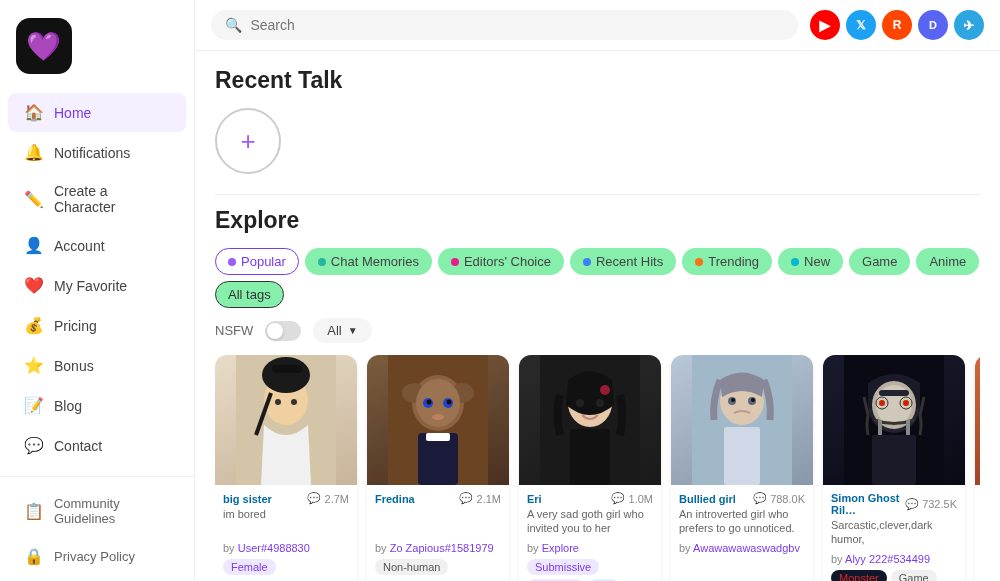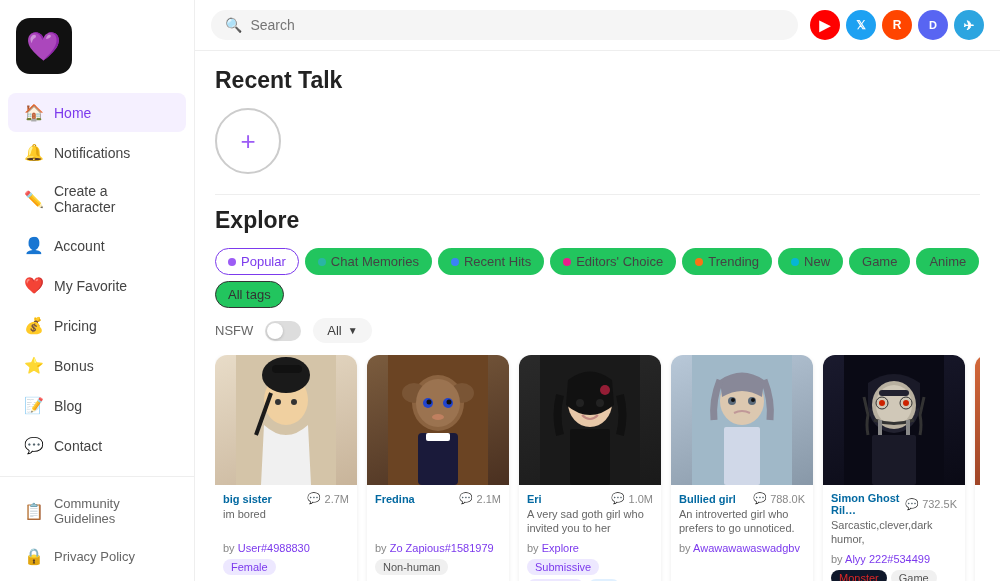--- a/index.html
+++ b/index.html
@@ -113,21 +113,21 @@
     .filter-tabs {
       display: flex; gap: 6px; flex-wrap: wrap; margin-bottom: 10px;
     }
     .filter-tab {
       display: flex; align-items: center; gap: 5px;
       padding: 5px 12px;
       border-radius: 20px;
       font-size: 13px;
       cursor: pointer;
       border: 1.5px solid transparent;
-      background: #22c55e;
+      background: #86efac;
       color: #444;
       white-space: nowrap;
     }
     .filter-tab.active { border-color: #7c3aed; color: #7c3aed; background: #fff; }
     .tab-dot { width: 8px; height: 8px; border-radius: 50%; display: inline-block; }
     .dot-purple { background: #9c5cf5; }
     .dot-teal { background: #2ab5a5; }
     .dot-pink { background: #e91e8c; }
     .dot-blue { background: #3b82f6; }
     .dot-orange { background: #f97316; }
@@ -310,26 +310,26 @@
       <div class="filter-tabs">
         <div class="filter-tab active">
           <span class="tab-dot dot-purple"></span>
           <span>Popular</span>
         </div>
         <div class="filter-tab">
           <span class="tab-dot dot-teal"></span>
           <span>Chat Memories</span>
         </div>
         <div class="filter-tab">
+          <span class="tab-dot dot-pink"></span>
+          <span>Editors' Choice</span>
+        </div>
+        <div class="filter-tab">
           <span class="tab-dot dot-blue"></span>
           <span>Recent Hits</span>
-        </div>
-        <div class="filter-tab">
-          <span class="tab-dot dot-pink"></span>
-          <span>Editors' Choice</span>
         </div>
         <div class="filter-tab">
           <span class="tab-dot dot-orange"></span>
           <span>Trending</span>
         </div>
         <div class="filter-tab">
           <span class="tab-dot dot-cyan"></span>
           <span>New</span>
         </div>
         <div class="filter-tab">

